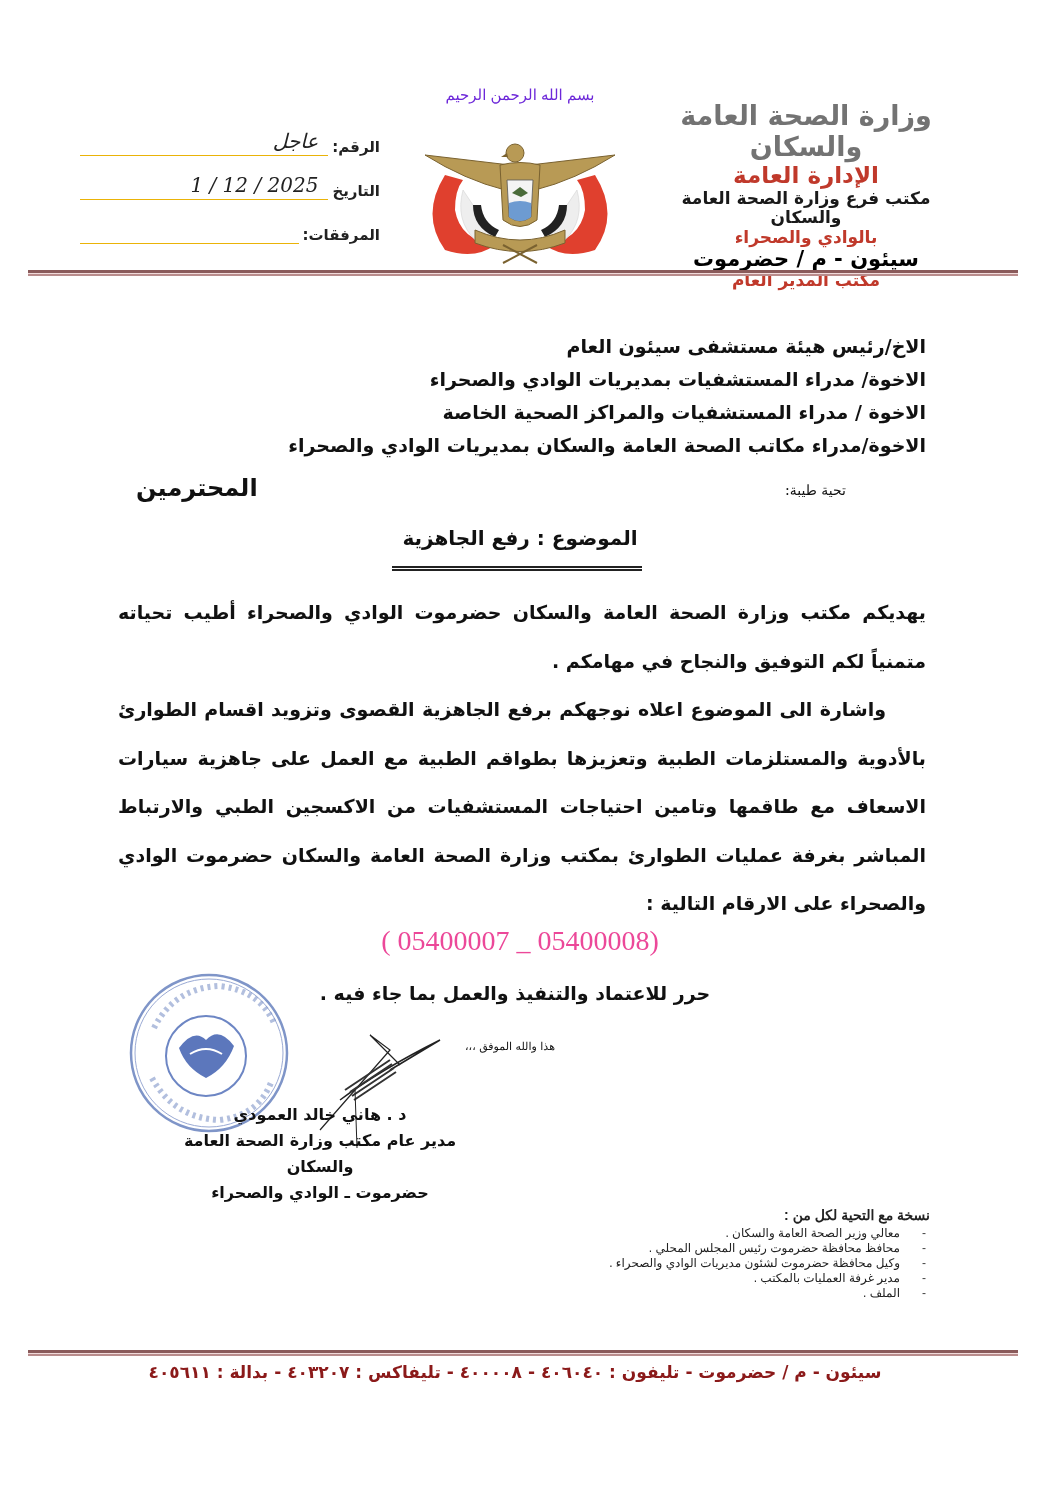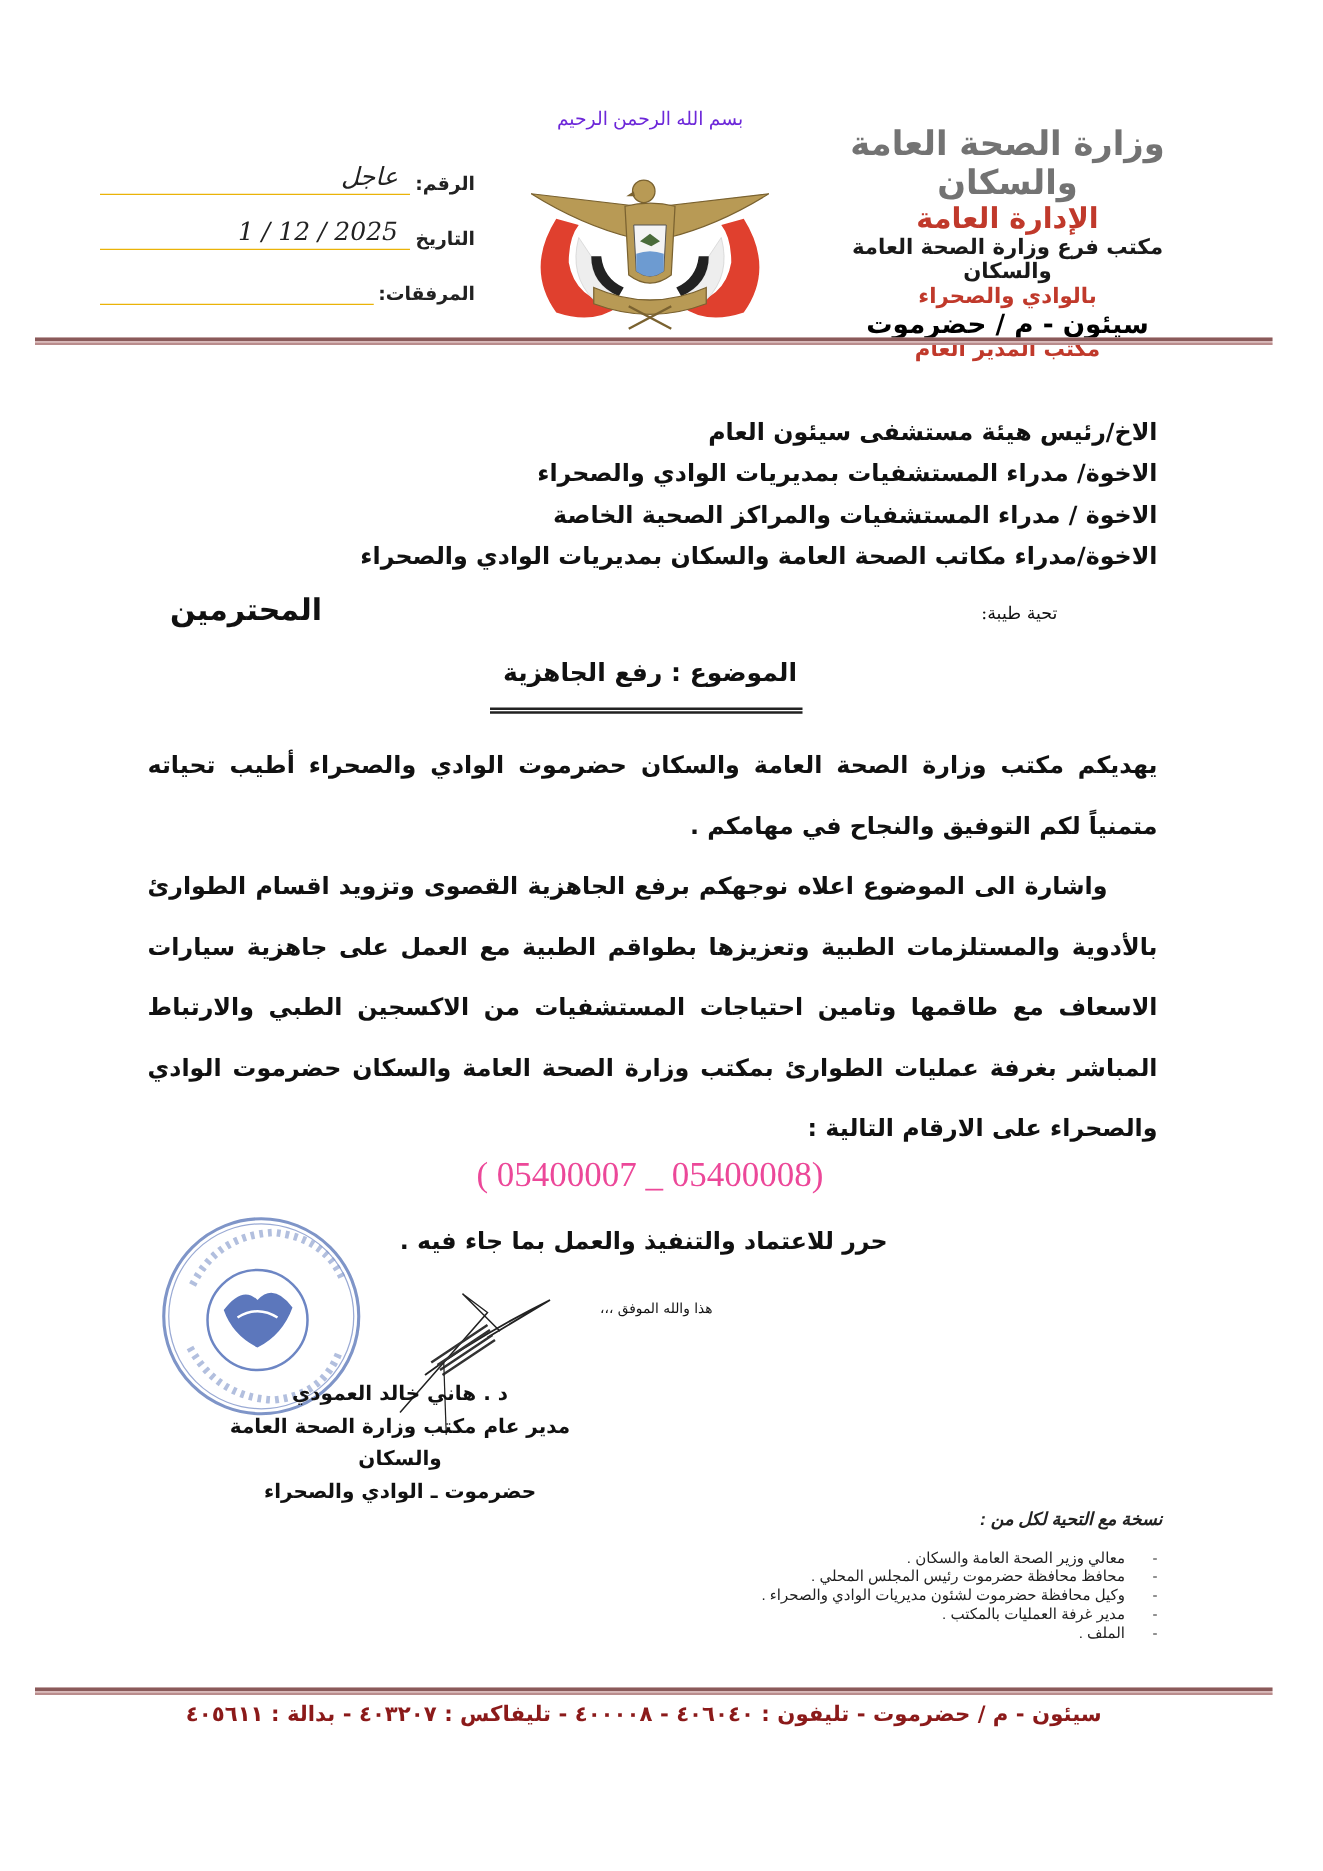--- a/index.html
+++ b/index.html
@@ -32,28 +32,28 @@
   .addr { right: 132px; top: 330px; width: 800px; font-size: 19px; font-weight: bold; line-height: 33px; text-align: right; }
   .respected { left: 136px; top: 438px; font-size: 24px; font-weight: bold; margin-top: 36px; }
   .greet { right: 212px; top: 482px; font-size: 14px; font-family: "DejaVu Serif", serif; }
   .subject { left: 380px; top: 526px; width: 280px; text-align: center; font-size: 20px; font-weight: bold; }
   .subject-ul { left: 392px; top: 566px; width: 250px; height: 5px; border-top: 2px solid #222; border-bottom: 2px solid #222; box-sizing: border-box; }
   .body-text { right: 132px; top: 588px; width: 808px; font-size: 19px; font-weight: bold; line-height: 48.5px; text-align: justify; text-align-last: right; }
   .body-text p { margin: 0; }
   .body-text p.p2 { text-indent: 40px; }
   .phones { left: 360px; top: 925px; width: 320px; text-align: center; font-family: "Liberation Serif", serif; font-size: 28px; color: #ec4899; }
   .approve { left: 290px; top: 982px; width: 450px; text-align: center; font-size: 19px; font-weight: bold; }
-  .closing { left: 450px; top: 1040px; width: 120px; text-align: right; font-size: 11px; font-family: "DejaVu Serif", serif; }
+  .closing { left: 450px; top: 1040px; width: 120px; text-align: center; font-size: 11px; font-family: "DejaVu Serif", serif; }
   
   .stamp { left: 124px; top: 968px; width: 170px; height: 170px; }
   .signature { left: 280px; top: 1020px; width: 200px; height: 130px; }
   .signer { left: 160px; top: 1102px; width: 320px; text-align: center; font-size: 16px; font-weight: bold; line-height: 26px; }
   
   .cc { right: 128px; top: 1208px; width: 420px; font-family: "Liberation Sans", sans-serif; font-size: 12px; line-height: 15px; color: #222; }
-  .cc .title { font-weight: bold; font-size: 14px; margin-bottom: 16px; font-style: italic; }
+  .cc .title { font-weight: bold; font-size: 14px; margin-bottom: 3px; }
   .cc ul { list-style: none; margin: 0; padding: 0 30px 0 0; }
   .cc li { position: relative; }
   .cc li::before { content: "-"; position: absolute; right: -26px; color: #444; }
   .footer { left: 90px; right: 118px; top: 1362px; text-align: center; font-size: 17px; font-weight: bold; color: #8b1a1a; white-space: nowrap; }
 </style>
 </head>
 <body>
 
 <div class="abs hdr-right rtl">
   <div class="l1">وزارة الصحة العامة والسكان</div>

